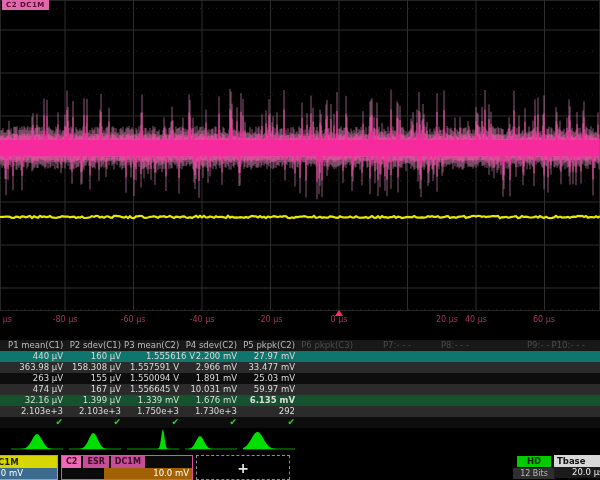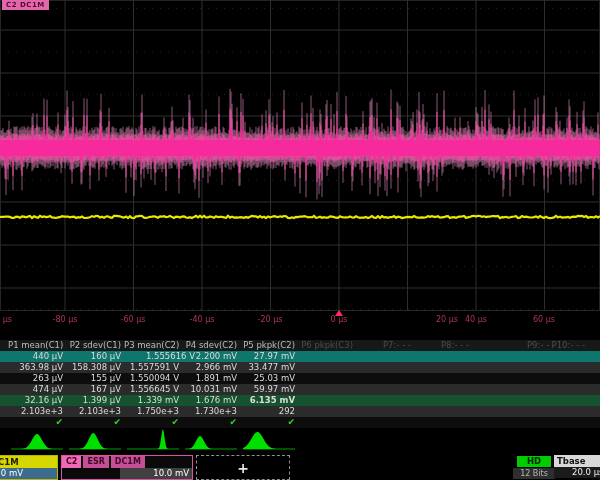--- a/index.html
+++ b/index.html
@@ -35,21 +35,21 @@
   .c1-top{height:12px;background:#d6d600;color:#1d1d00;font-size:8.5px;font-weight:bold;
     line-height:12px;padding-left:36px;white-space:nowrap;}
   .c1-val{height:11px;background:#3c6b8e;color:#fff;font-size:8.5px;line-height:11px;
     text-align:right;padding-right:34px;white-space:nowrap;}
   .c2-box{left:61px;width:132px;border:1px solid #e050a0;background:#0a0a0a;}
   .c2-top{height:12px;display:flex;gap:2px;align-items:stretch;}
   .badge{font-size:8px;font-weight:bold;line-height:12px;padding:0 4px;white-space:nowrap;}
   .b-c2{background:#ef6ab5;color:#40001f;}
   .b-dim{background:#c44f96;color:#3c0a26;}
   .c2-val{position:relative;height:11px;}
-  .c2-strip{position:absolute;right:0;top:0;width:72px;height:11px;background:#404040;color:#fff;
+  .c2-strip{position:absolute;right:0;top:0;width:88px;height:11px;background:#a16207;color:#fff;
     font-size:8.5px;line-height:11px;text-align:right;padding-right:3px;box-sizing:border-box;}
   .add-box{left:196px;width:94px;border:1px dashed #909090;color:#e8e8e8;
     display:flex;align-items:center;justify-content:center;font-size:14px;font-weight:bold;}
   .hd-badge{position:absolute;left:517px;top:1px;width:34px;height:11px;background:#00cc00;
     color:#002200;font-size:8.5px;font-weight:bold;text-align:center;line-height:11px;}
   .bits{position:absolute;left:513px;top:13px;width:42px;height:11px;background:#2e2e2e;
     color:#b5b5b5;font-size:8px;text-align:center;line-height:11px;}
   .tbase-box{left:554px;width:70px;}
   .tbase-top{height:12px;background:#d8d8d8;color:#111;font-size:8.5px;font-weight:bold;
     line-height:12px;padding-left:3px;}

